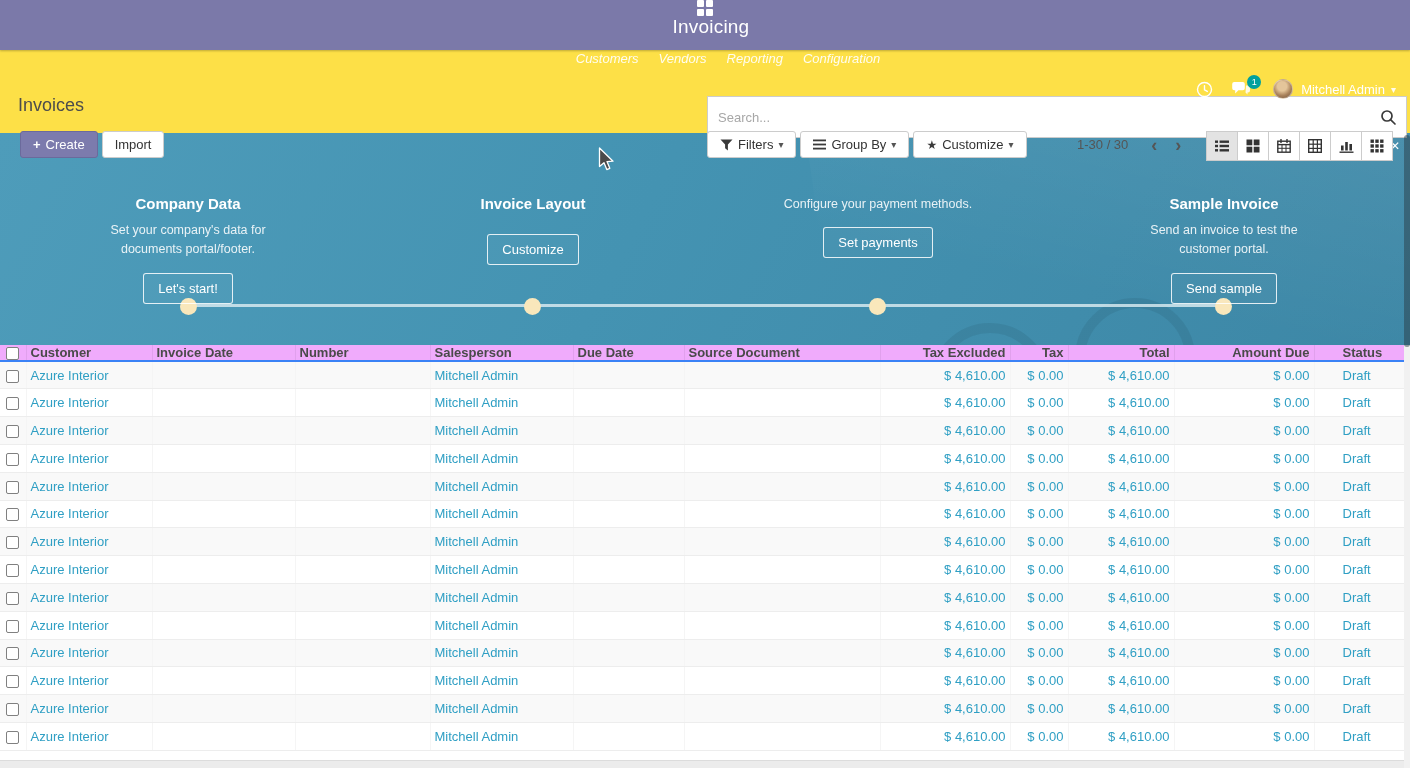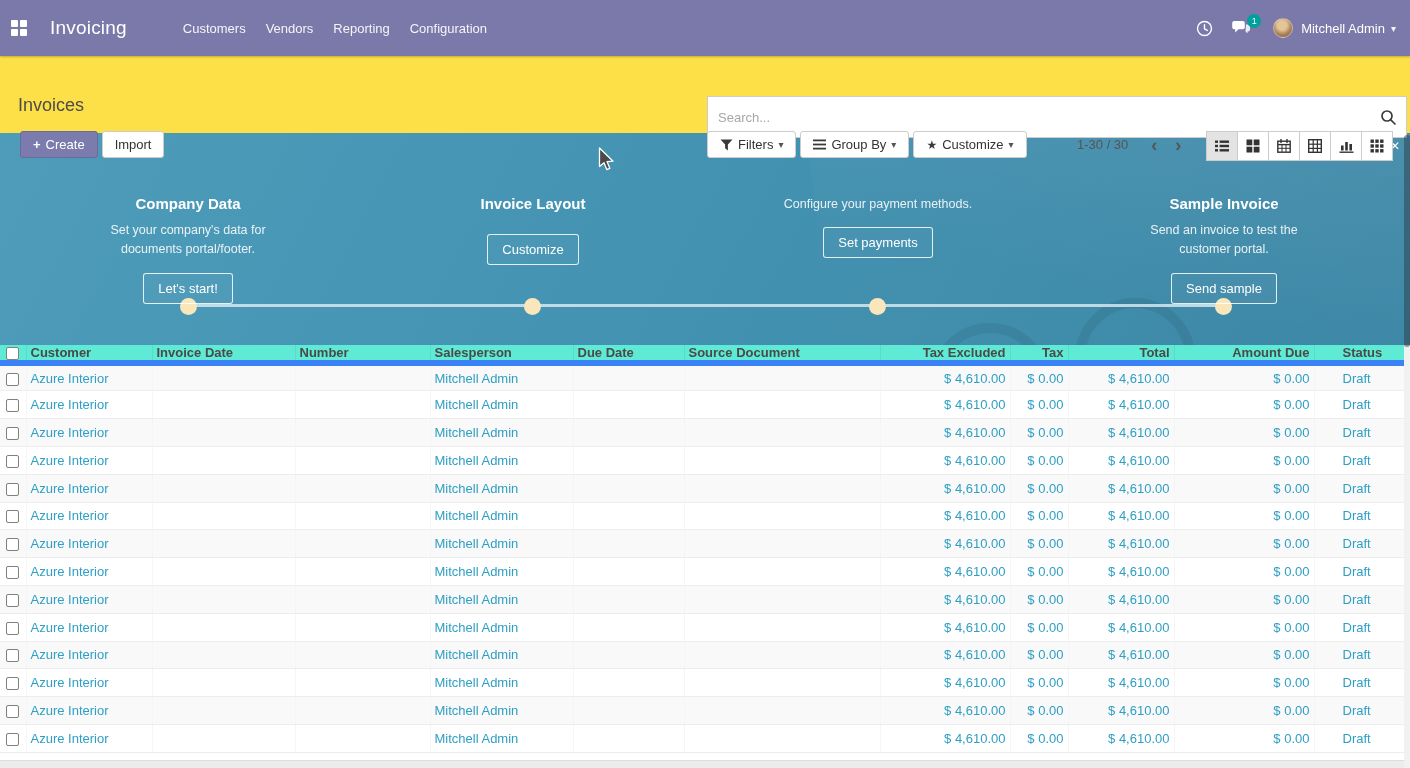--- a/index.html
+++ b/index.html
@@ -1,28 +1,28 @@
 <!DOCTYPE html>
 <html><head>
 <meta charset="utf-8">
 <style>
   html,body{margin:0;padding:0;background:#fff;}
   *{box-sizing:border-box;}
   .screen{position:relative;width:1410px;height:768px;overflow:hidden;
           font-family:"Liberation Sans","DejaVu Sans",sans-serif;background:#fff;}
 
   
-  .navbar{position:absolute;top:0;left:0;right:0;height:56px;background:#7b79a9;
-          display:flex;align-items:center;color:#fff;box-shadow:0 1px 2px rgba(0,0,0,.25);z-index:30;}
+  .navbar{position:absolute;top:0;left:0;right:0;height:50px;background:#7b79a9;
+          display:flex;align-items:center;color:#fff;box-shadow:0 1px 2px rgba(0,0,0,.25);z-index:30;flex-direction:column;}
   .apps-toggle{width:38px;height:41px;display:flex;align-items:center;justify-content:center;cursor:pointer;}
   .grid2{display:grid;grid-template-columns:7px 7px;grid-template-rows:7px 7px;gap:2px;}
   .grid2 span{background:#fff;border-radius:1px;}
   .app-name{font-size:19px;margin-left:12px;letter-spacing:.2px;}
   .nav-menu{display:flex;margin-left:46px;}
-  .nav-item{padding:0 10px;font-size:13px;color:rgba(255,255,255,.92);height:41px;display:flex;align-items:center;cursor:pointer;}
+  .nav-item{padding:0 10px;font-size:13px;color:rgba(255,255,255,.92);height:41px;display:flex;align-items:center;cursor:pointer;font-style:italic;}
   .nav-right{margin-left:auto;display:flex;align-items:center;padding-right:14px;}
   .sys-icon{position:relative;margin-left:18px;display:flex;align-items:center;cursor:pointer;}
   .badge{position:absolute;top:-6px;right:-10px;min-width:14px;height:14px;border-radius:8px;
          background:#00a09d;color:#fff;font-size:9px;display:flex;align-items:center;justify-content:center;padding:0 3px;}
   .user{display:flex;align-items:center;margin-left:22px;cursor:pointer;}
   .avatar{width:20px;height:20px;border-radius:50%;
           background:radial-gradient(circle at 45% 35%, #e4c59a 0 30%, #a9825c 60%, #6e4f38 100%);
           border:1px solid rgba(255,255,255,.4);}
   .user-name{font-size:13px;margin:0 6px 0 8px;}
   .caret{font-size:10px;color:rgba(255,255,255,.9);}
@@ -62,22 +62,22 @@
   .step{position:absolute;top:62px;width:300px;text-align:center;}
   .step h3{margin:0 0 9px 0;font-size:15px;font-weight:bold;color:#fff;}
   .step p{margin:0 auto;width:200px;font-size:12.5px;line-height:1.55;color:rgba(255,255,255,.88);}
   .step .step-btn{display:inline-block;margin-top:13px;padding:7px 14px;font-size:13px;color:#fff;
         background:rgba(255,255,255,.03);border:1px solid rgba(255,255,255,.85);border-radius:3px;cursor:pointer;}
   .banner-close{position:absolute;top:6px;right:10px;font-size:12px;font-weight:bold;color:#fff;cursor:pointer;}
 
   
   .listview{position:absolute;top:345px;left:0;width:1404px;z-index:5;}
   table{border-collapse:collapse;table-layout:fixed;width:1404px;}
-  th{height:15px;background:#5eead4;color:#4a4a4a;font-size:13px;font-weight:bold;text-align:left;
-     padding:0 4px;border-bottom:6px solid #3b82f6;border-left:1px solid rgba(0,0,0,.06);}
+  th{height:15px;background:#f0abfc;color:#4a4a4a;font-size:13px;font-weight:bold;text-align:left;
+     padding:0 4px;border-bottom:2px solid #3b82f6;border-left:1px solid rgba(0,0,0,.06);}
   th:first-child{border-left:none;}
   td{height:27.8px;font-size:13px;color:#2f9fc4;padding:0 4px;border-left:1px solid rgba(0,0,0,.04);
      border-bottom:1px solid #ededed;white-space:nowrap;overflow:hidden;}
   td:first-child{border-left:none;}
   tbody tr:nth-child(odd){background:#f9f9f9;}
   .num{text-align:right;}
   .col-status{padding-left:28px;}
   .cb-cell{text-align:center;}
   input[type=checkbox]{appearance:none;-webkit-appearance:none;width:13px;height:13px;border:1px solid #808080;
      border-radius:2px;background:#fff;margin:0;vertical-align:middle;cursor:pointer;}

